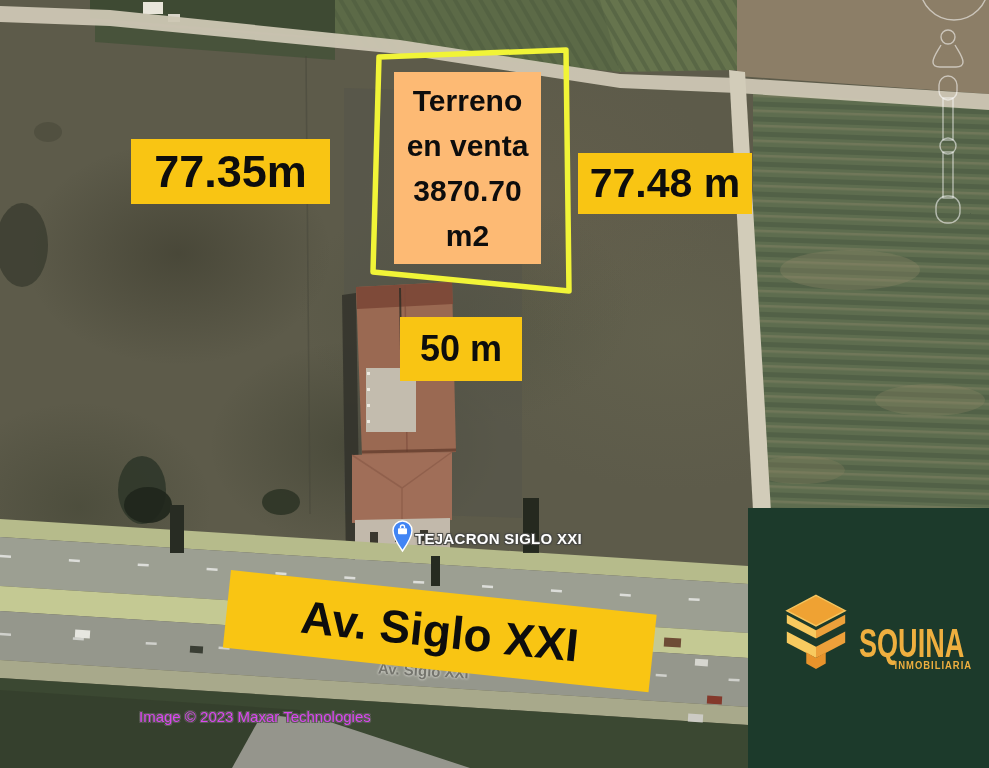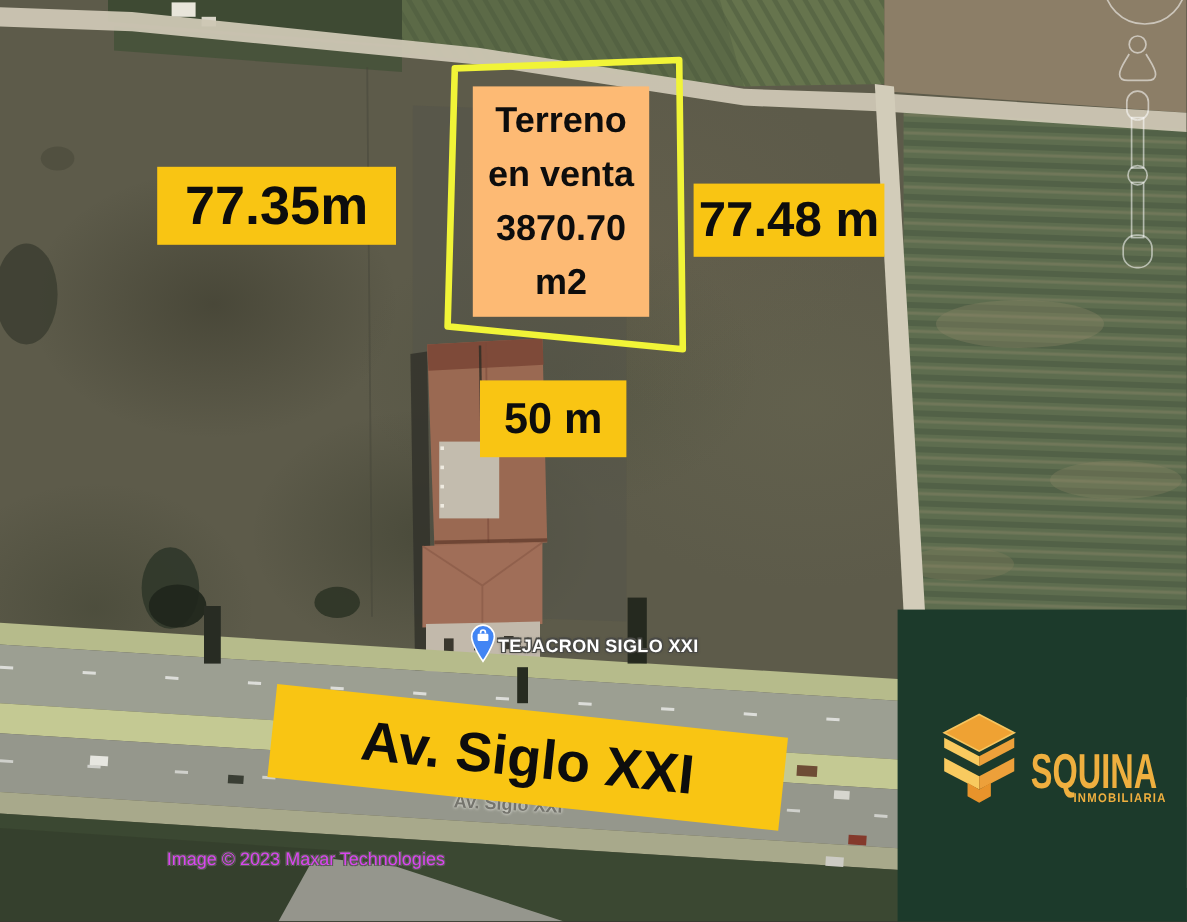--- a/index.html
+++ b/index.html
@@ -12,21 +12,21 @@
       radial-gradient(260px 200px at 55% 26%, rgba(110,100,78,.30), transparent 70%),
       radial-gradient(210px 150px at 36% 58%, rgba(34,40,26,.32), transparent 70%),
       radial-gradient(300px 220px at 68% 44%, rgba(112,112,86,.26), transparent 70%),
       radial-gradient(190px 150px at 8% 66%, rgba(44,50,34,.32), transparent 70%),
       radial-gradient(240px 170px at 47% 40%, rgba(66,72,52,.30), transparent 70%),
       #5d5b4a;}
   .scene{position:absolute;inset:0;}
   .tag{position:absolute;display:flex;align-items:center;justify-content:center;
        background:#F9C513;color:#0d0d0d;font-weight:bold;text-align:center;margin-top:16px;}
   .tag-left  {left:131px;top:123px;width:199px;height:65px;font-size:45px;}
-  .tag-right {left:578px;top:137px;width:159px;height:61px;font-size:41px;}
+  .tag-right {left:578px;top:137px;width:174px;height:61px;font-size:41px;}
   .tag-front {left:400px;top:301px;width:122px;height:64px;font-size:36px;}
   .sale-box{position:absolute;left:394px;top:72px;width:147px;height:192px;
        background:#fdba74;color:#0d0d0d;font-weight:bold;font-size:30px;
        display:flex;flex-direction:column;align-items:center;justify-content:center;
        line-height:45px;text-align:center;}
   .banner{position:absolute;left:231px;top:570px;width:428px;height:78px;
        background:#F9C513;color:#0d0d0d;font-weight:bold;font-size:46px;
        display:flex;align-items:center;justify-content:center;
        transform:rotate(6deg);transform-origin:top left;}
   .faded-street{position:absolute;left:378px;top:662px;font-size:15px;font-weight:bold;

